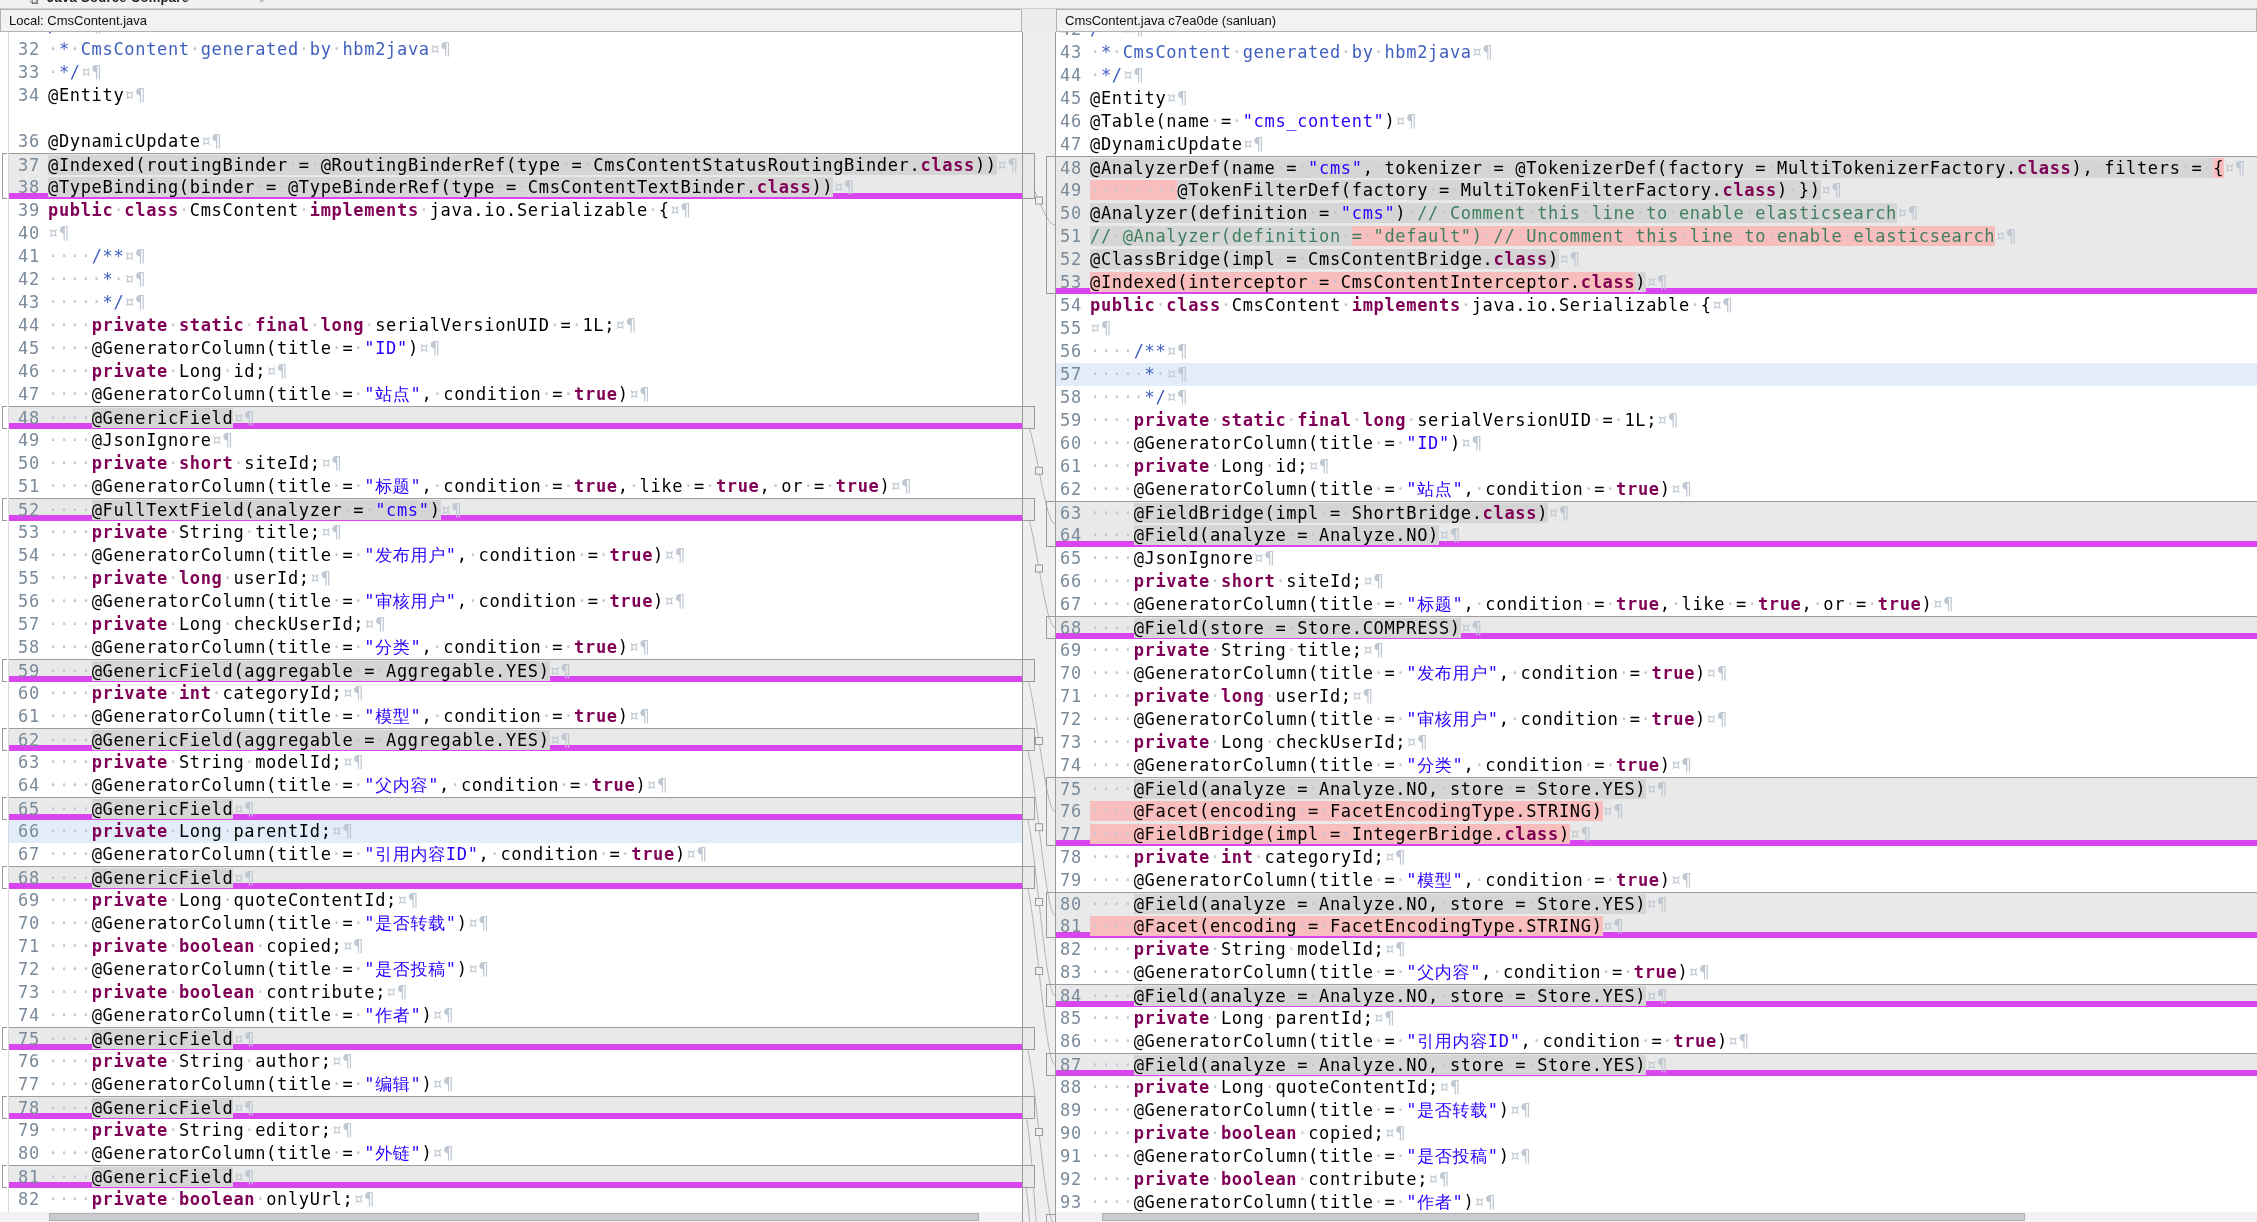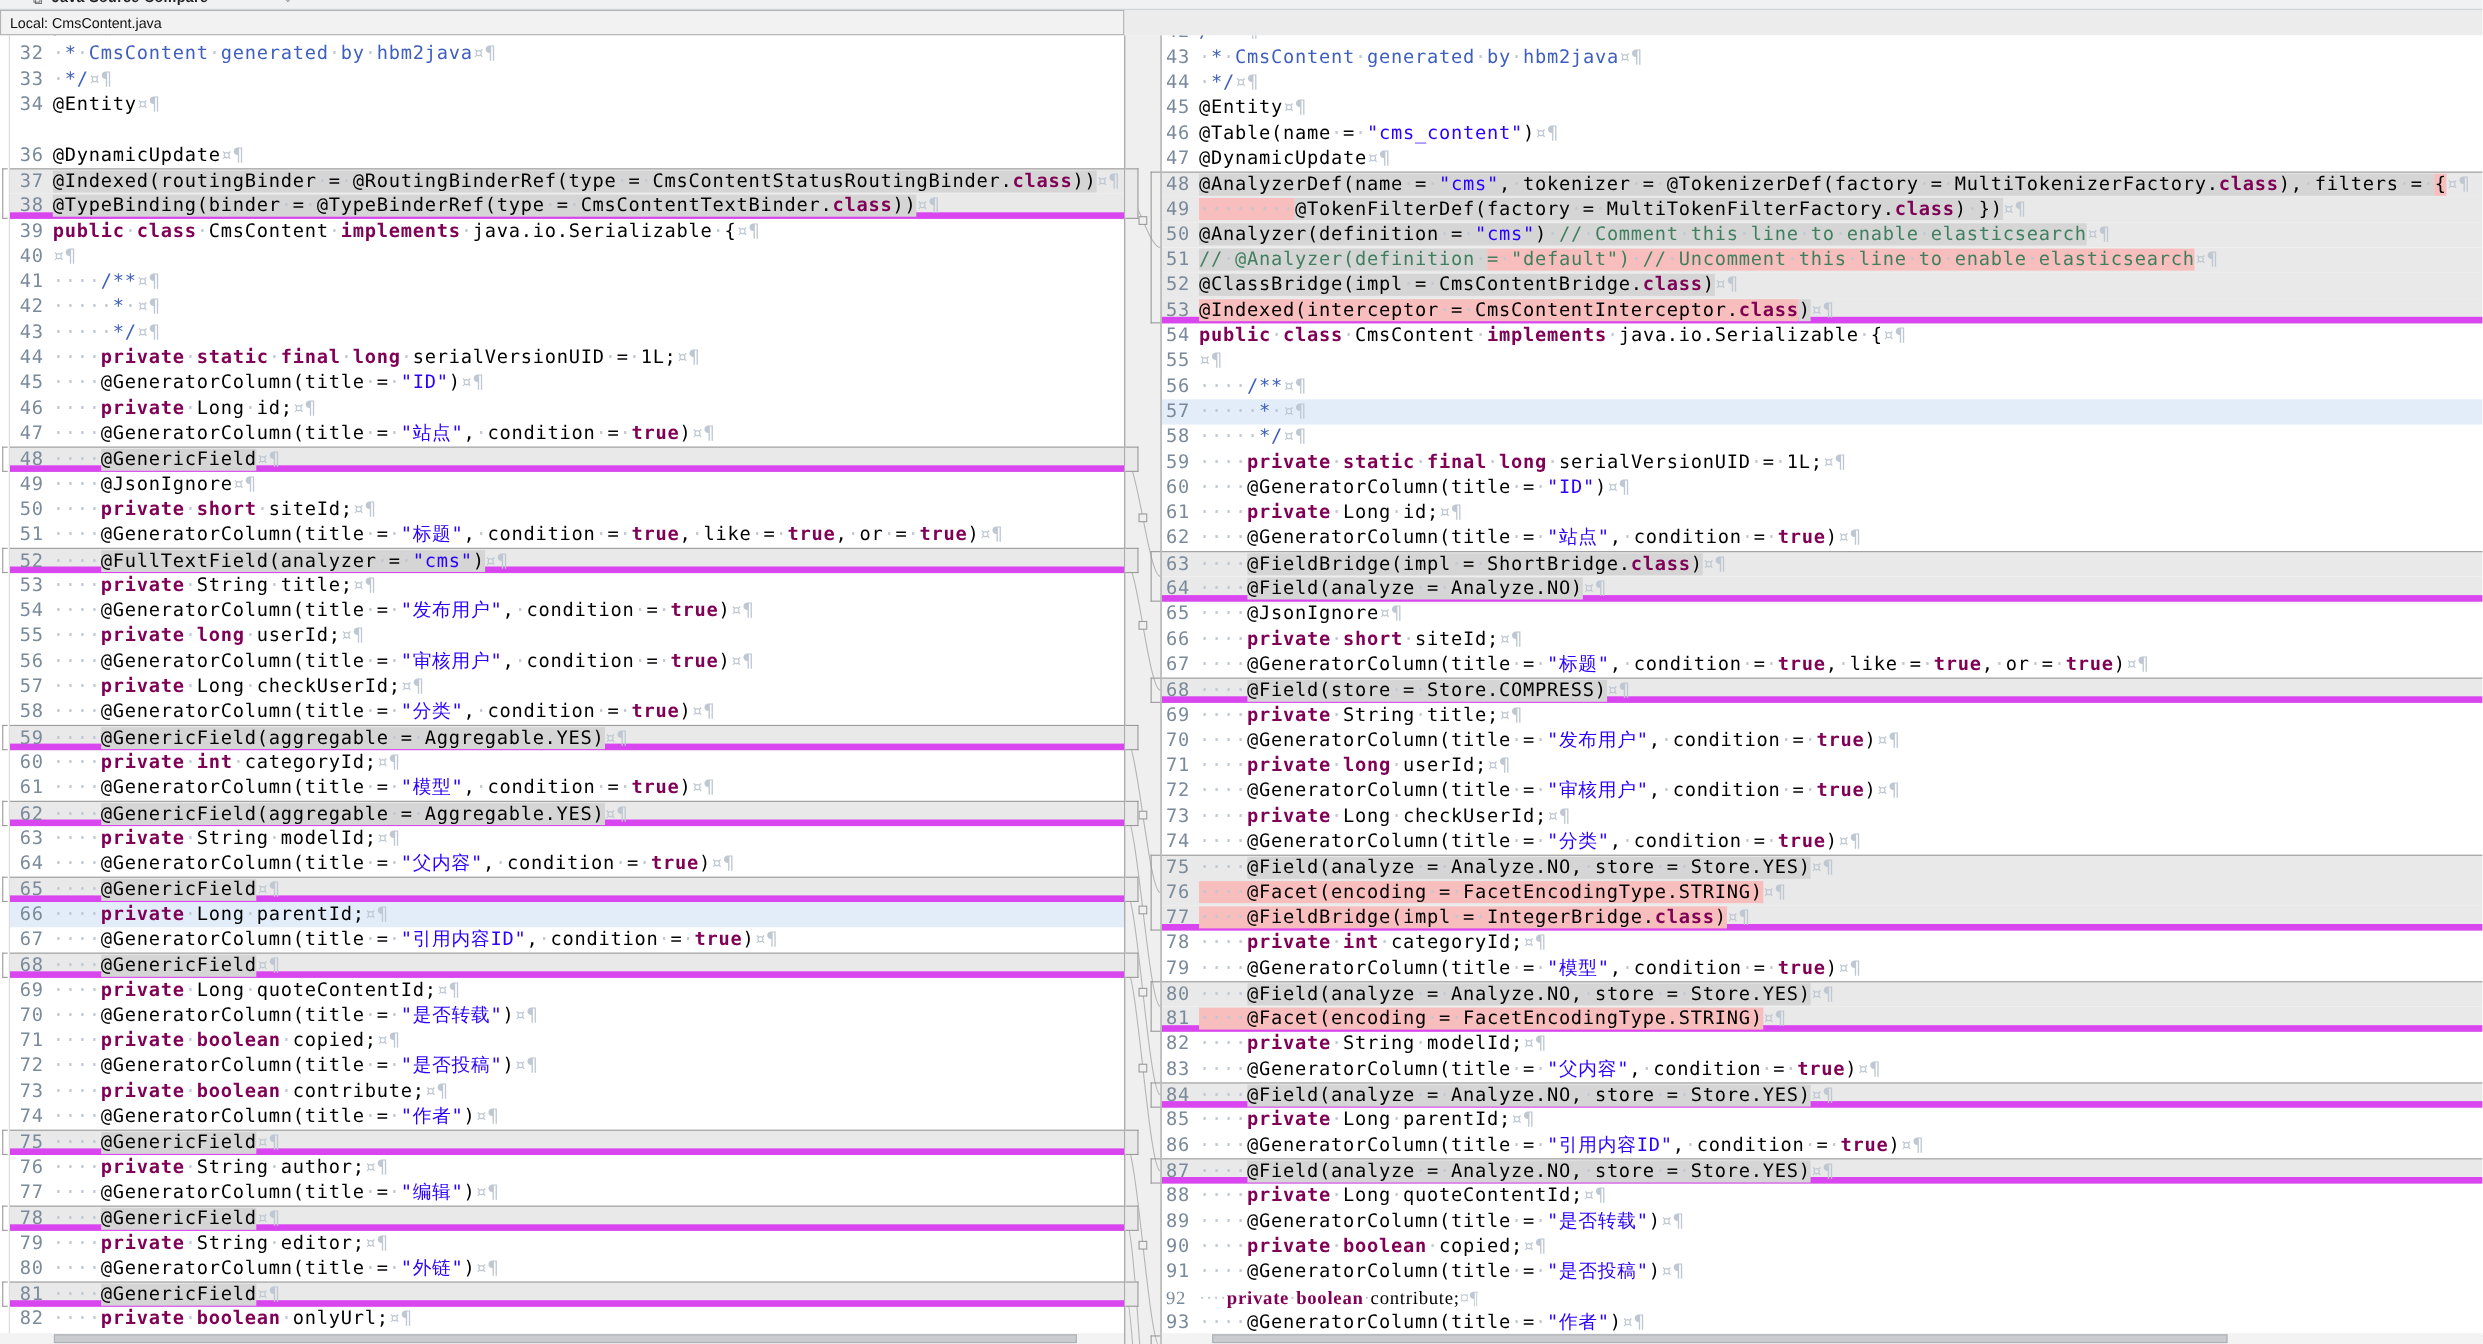--- a/index.html
+++ b/index.html
@@ -54,20 +54,23 @@
 <div class="app" style="--chg-bg: #e9e9e9; --chg-txt: #d5d5d5; --add-txt: #f8bdbd; --cur-bg: #e3edfa; --kw: #7F0055; --str: #2A00FF; --com: #3F7F5F; --doc: #3F5FBF; --ln: #7a8a9a; --ws: #bfc8d2;">
   <div class="tabbar">
     <span class="tab-icon">⧉</span>
     <span class="tab-title">Java Source Compare</span>
     <span class="tab-caret">⌄</span>
   </div>
 
   <div class="hdrbar">
     <div class="phdr" id="hdr-left">
       <span>Local: CmsContent.java</span>
+    </div>
+    <div class="phdr" id="hdr-right">
+      <span>CmsContent.java c7ea0de (sanluan)</span>
     </div>
   </div>
 
   <div class="content">
     <div class="pane lp" id="pane-left">
       <div class="rows" id="rows-left">
           <div class="row" style="top: -17px;"><span class="ln">31</span><span class="ct"><span><span class="j">/**</span></span><span class="e">¤¶</span></span></div>
           <div class="row" style="top: 6px;"><span class="ln">32</span><span class="ct"><span><span class="w">·</span><span class="j">*</span><span class="w">·</span><span class="j">CmsContent</span><span class="w">·</span><span class="j">generated</span><span class="w">·</span><span class="j">by</span><span class="w">·</span><span class="j">hbm2java</span></span><span class="e">¤¶</span></span></div>
           <div class="row" style="top: 29px;"><span class="ln">33</span><span class="ct"><span><span class="w">·</span><span class="j">*/</span></span><span class="e">¤¶</span></span></div>
           <div class="row" style="top: 52px;"><span class="ln">34</span><span class="ct"><span><span>@Entity</span></span><span class="e">¤¶</span></span></div>
@@ -182,21 +185,21 @@
           <div class="row" style="top: 906px;"><span class="ln">82</span><span class="ct"><span><span class="w">····</span><span class="k">private</span><span class="w">·</span><span>String</span><span class="w">·</span><span>modelId;</span></span><span class="e">¤¶</span></span></div>
           <div class="row" style="top: 929px;"><span class="ln">83</span><span class="ct"><span><span class="w">····</span><span>@GeneratorColumn(title</span><span class="w">·</span><span>=</span><span class="w">·</span><span class="s">"父内容"</span><span>,</span><span class="w">·</span><span>condition</span><span class="w">·</span><span>=</span><span class="w">·</span><span class="k">true</span><span>)</span></span><span class="e">¤¶</span></span></div>
           <div class="row band-g bt bb" style="top: 952px;"><span class="ln">84</span><span class="ct"><span><span class="w">····</span></span><span class="m-d"><span>@Field(analyze</span><span class="w">·</span><span>=</span><span class="w">·</span><span>Analyze.NO,</span><span class="w">·</span><span>store</span><span class="w">·</span><span>=</span><span class="w">·</span><span>Store.YES)</span></span><span class="e">¤¶</span></span></div>
           <div class="row" style="top: 975px;"><span class="ln">85</span><span class="ct"><span><span class="w">····</span><span class="k">private</span><span class="w">·</span><span>Long</span><span class="w">·</span><span>parentId;</span></span><span class="e">¤¶</span></span></div>
           <div class="row" style="top: 998px;"><span class="ln">86</span><span class="ct"><span><span class="w">····</span><span>@GeneratorColumn(title</span><span class="w">·</span><span>=</span><span class="w">·</span><span class="s">"引用内容ID"</span><span>,</span><span class="w">·</span><span>condition</span><span class="w">·</span><span>=</span><span class="w">·</span><span class="k">true</span><span>)</span></span><span class="e">¤¶</span></span></div>
           <div class="row band-g bt bb" style="top: 1021px;"><span class="ln">87</span><span class="ct"><span><span class="w">····</span></span><span class="m-d"><span>@Field(analyze</span><span class="w">·</span><span>=</span><span class="w">·</span><span>Analyze.NO,</span><span class="w">·</span><span>store</span><span class="w">·</span><span>=</span><span class="w">·</span><span>Store.YES)</span></span><span class="e">¤¶</span></span></div>
           <div class="row" style="top: 1044px;"><span class="ln">88</span><span class="ct"><span><span class="w">····</span><span class="k">private</span><span class="w">·</span><span>Long</span><span class="w">·</span><span>quoteContentId;</span></span><span class="e">¤¶</span></span></div>
           <div class="row" style="top: 1067px;"><span class="ln">89</span><span class="ct"><span><span class="w">····</span><span>@GeneratorColumn(title</span><span class="w">·</span><span>=</span><span class="w">·</span><span class="s">"是否转载"</span><span>)</span></span><span class="e">¤¶</span></span></div>
           <div class="row" style="top: 1090px;"><span class="ln">90</span><span class="ct"><span><span class="w">····</span><span class="k">private</span><span class="w">·</span><span class="k">boolean</span><span class="w">·</span><span>copied;</span></span><span class="e">¤¶</span></span></div>
           <div class="row" style="top: 1113px;"><span class="ln">91</span><span class="ct"><span><span class="w">····</span><span>@GeneratorColumn(title</span><span class="w">·</span><span>=</span><span class="w">·</span><span class="s">"是否投稿"</span><span>)</span></span><span class="e">¤¶</span></span></div>
-          <div class="row" style="top: 1136px; font-family: Liberation Serif, serif;"><span class="ln">92</span><span class="ct"><span><span class="w">····</span><span class="k">private</span><span class="w">·</span><span class="k">boolean</span><span class="w">·</span><span>contribute;</span></span><span class="e">¤¶</span></span></div>
+          <div class="row" style="top: 1136px;"><span class="ln">92</span><span class="ct"><span><span class="w">····</span><span class="k">private</span><span class="w">·</span><span class="k">boolean</span><span class="w">·</span><span>contribute;</span></span><span class="e">¤¶</span></span></div>
           <div class="row" style="top: 1159px;"><span class="ln">93</span><span class="ct"><span><span class="w">····</span><span>@GeneratorColumn(title</span><span class="w">·</span><span>=</span><span class="w">·</span><span class="s">"作者"</span><span>)</span></span><span class="e">¤¶</span></span></div>
           <div class="row band-g bt" style="top: 1182px;"><span class="ln">94</span><span class="ct"><span><span class="w">····</span></span><span class="m-d"><span>@Field(analyze</span><span class="w">·</span><span>=</span><span class="w">·</span><span>Analyze.NO,</span><span class="w">·</span><span>store</span><span class="w">·</span><span>=</span><span class="w">·</span><span>Store.YES)</span></span><span class="e">¤¶</span></span></div>
         </div>
       <div class="hscroll">
         <div class="thumb" style="left:46px;width:923px"></div>
       </div>
     </div>
   </div>
 
   <div class="gutter" id="gutter">

